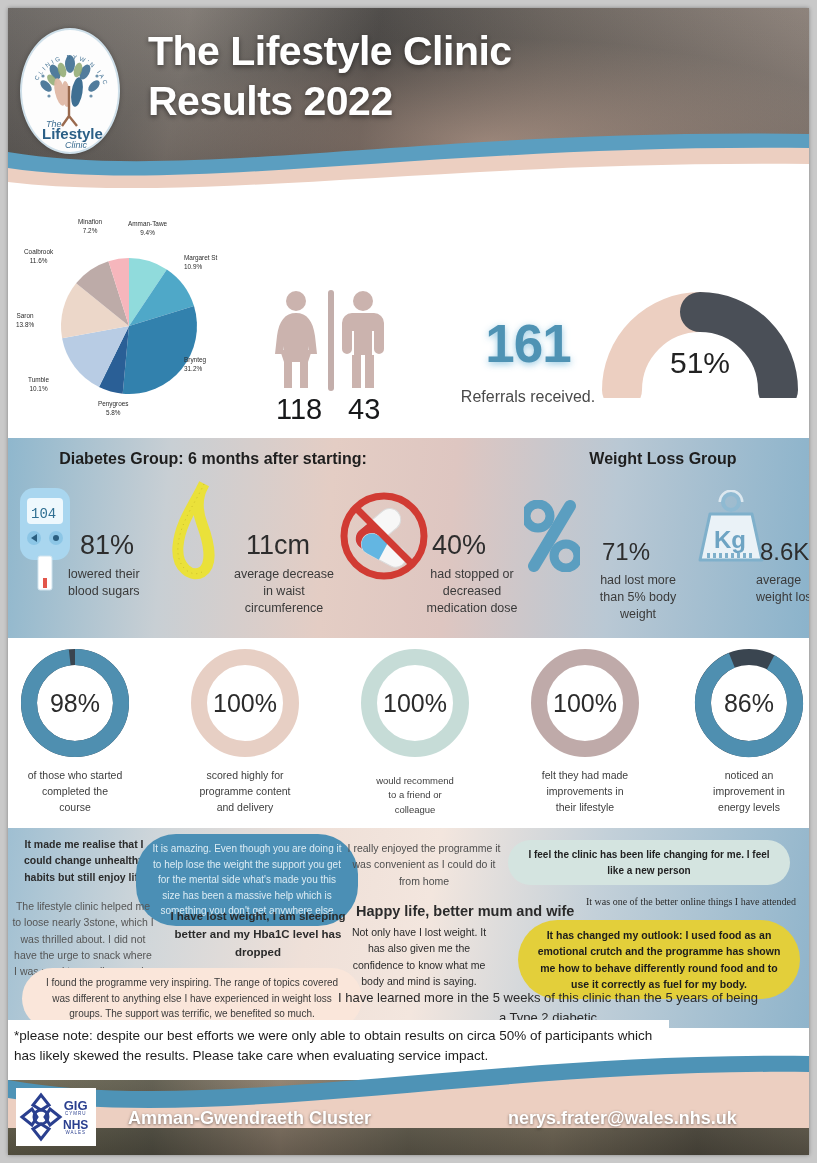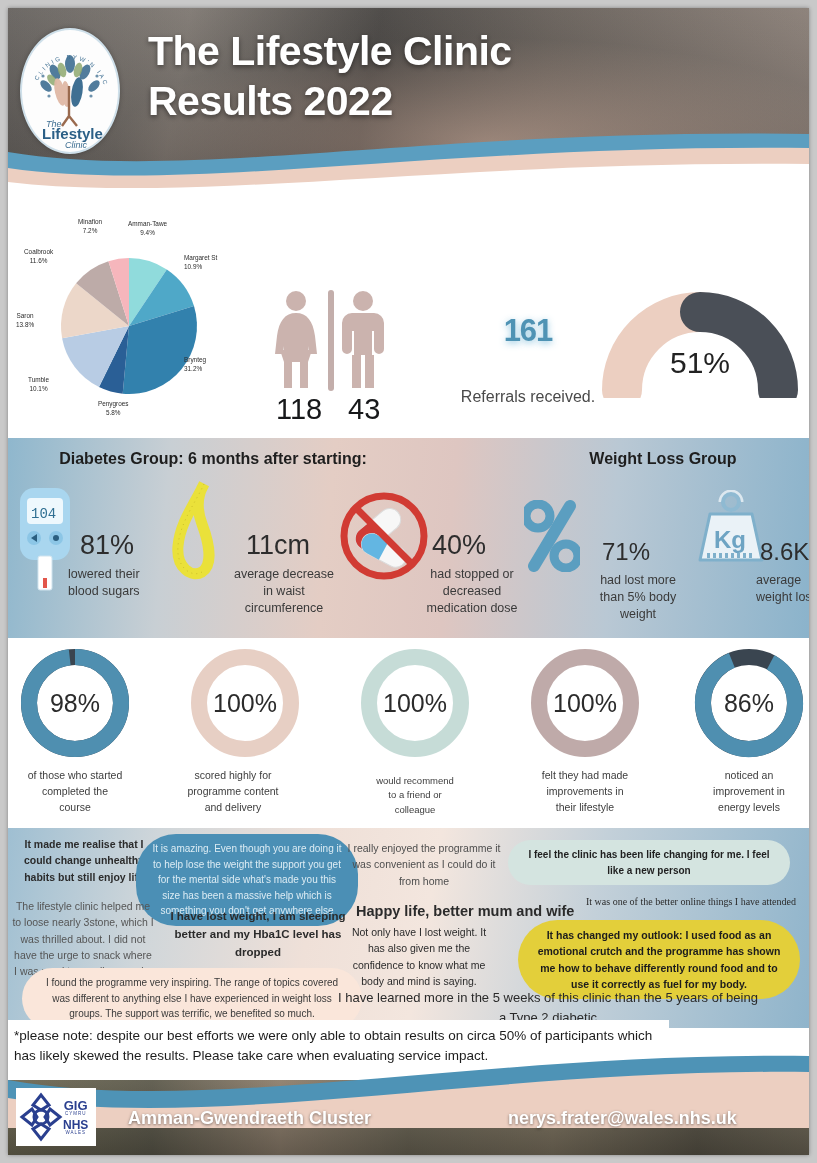--- a/index.html
+++ b/index.html
@@ -32,21 +32,21 @@
 
   
   .band-top{position:absolute;left:0;top:180px;width:801px;height:250px;background:#fff;}
   .pie-wrap{position:absolute;left:8px;top:20px;width:250px;height:210px;}
   .pielbl{position:absolute;font-size:6.4px;color:#2b2b2b;text-align:center;line-height:1.35;white-space:nowrap;}
   .pielbl b{font-weight:normal;display:block;}
 
   .people{position:absolute;left:258px;top:100px;width:130px;height:105px;}
   .peoplenum{position:absolute;top:205px;color:#17181a;font-size:29px;font-weight:400;}
   .bignum{position:absolute;left:430px;top:125px;width:180px;text-align:center;
-    font-size:31px;font-weight:bold;color:#4f93b4;letter-spacing:-1px;
+    font-size:53px;font-weight:bold;color:#4f93b4;letter-spacing:-1px;
     text-shadow:0 2px 7px rgba(130,190,220,.85);}
   .refs{position:absolute;left:410px;top:200px;width:220px;text-align:center;
     font-size:16px;color:#4a4a4a;}
   .donut51{position:absolute;left:592px;top:90px;width:200px;height:120px;}
   .donut51 .val{position:absolute;left:0;top:68px;width:200px;text-align:center;
     font-size:30px;color:#222;}
   .donut51 .cap{position:absolute;left:-10px;top:205px;width:220px;text-align:center;
     font-size:16px;color:#4a4a4a;}
 
   
@@ -293,21 +293,21 @@
       <div class="rv">98%</div>
     </div>
     <div class="ringcap" style="left:-8px;top:130px;">of those who started<br>completed the<br>course</div>
 
     <div class="ring" style="left:182px;top:10px;">
       <svg viewBox="0 0 110 110">
         <circle cx="55" cy="55" r="46" fill="none" stroke="#e7cfc4" stroke-width="16"></circle>
       </svg>
       <div class="rv">100%</div>
     </div>
-    <div class="ringcap" style="left:150px;top:130px;">scored highly for<br>programme content<br>and delivery</div>
+    <div class="ringcap" style="left:162px;top:130px;">scored highly for<br>programme content<br>and delivery</div>
 
     <div class="ring" style="left:352px;top:10px;">
       <svg viewBox="0 0 110 110">
         <circle cx="55" cy="55" r="46" fill="none" stroke="#c6dcd7" stroke-width="16"></circle>
       </svg>
       <div class="rv">100%</div>
     </div>
     <div class="ringcap" style="left:332px;top:136px;font-size:9.5px;">would recommend<br>to a friend or<br>colleague</div>
 
     <div class="ring" style="left:522px;top:10px;">

